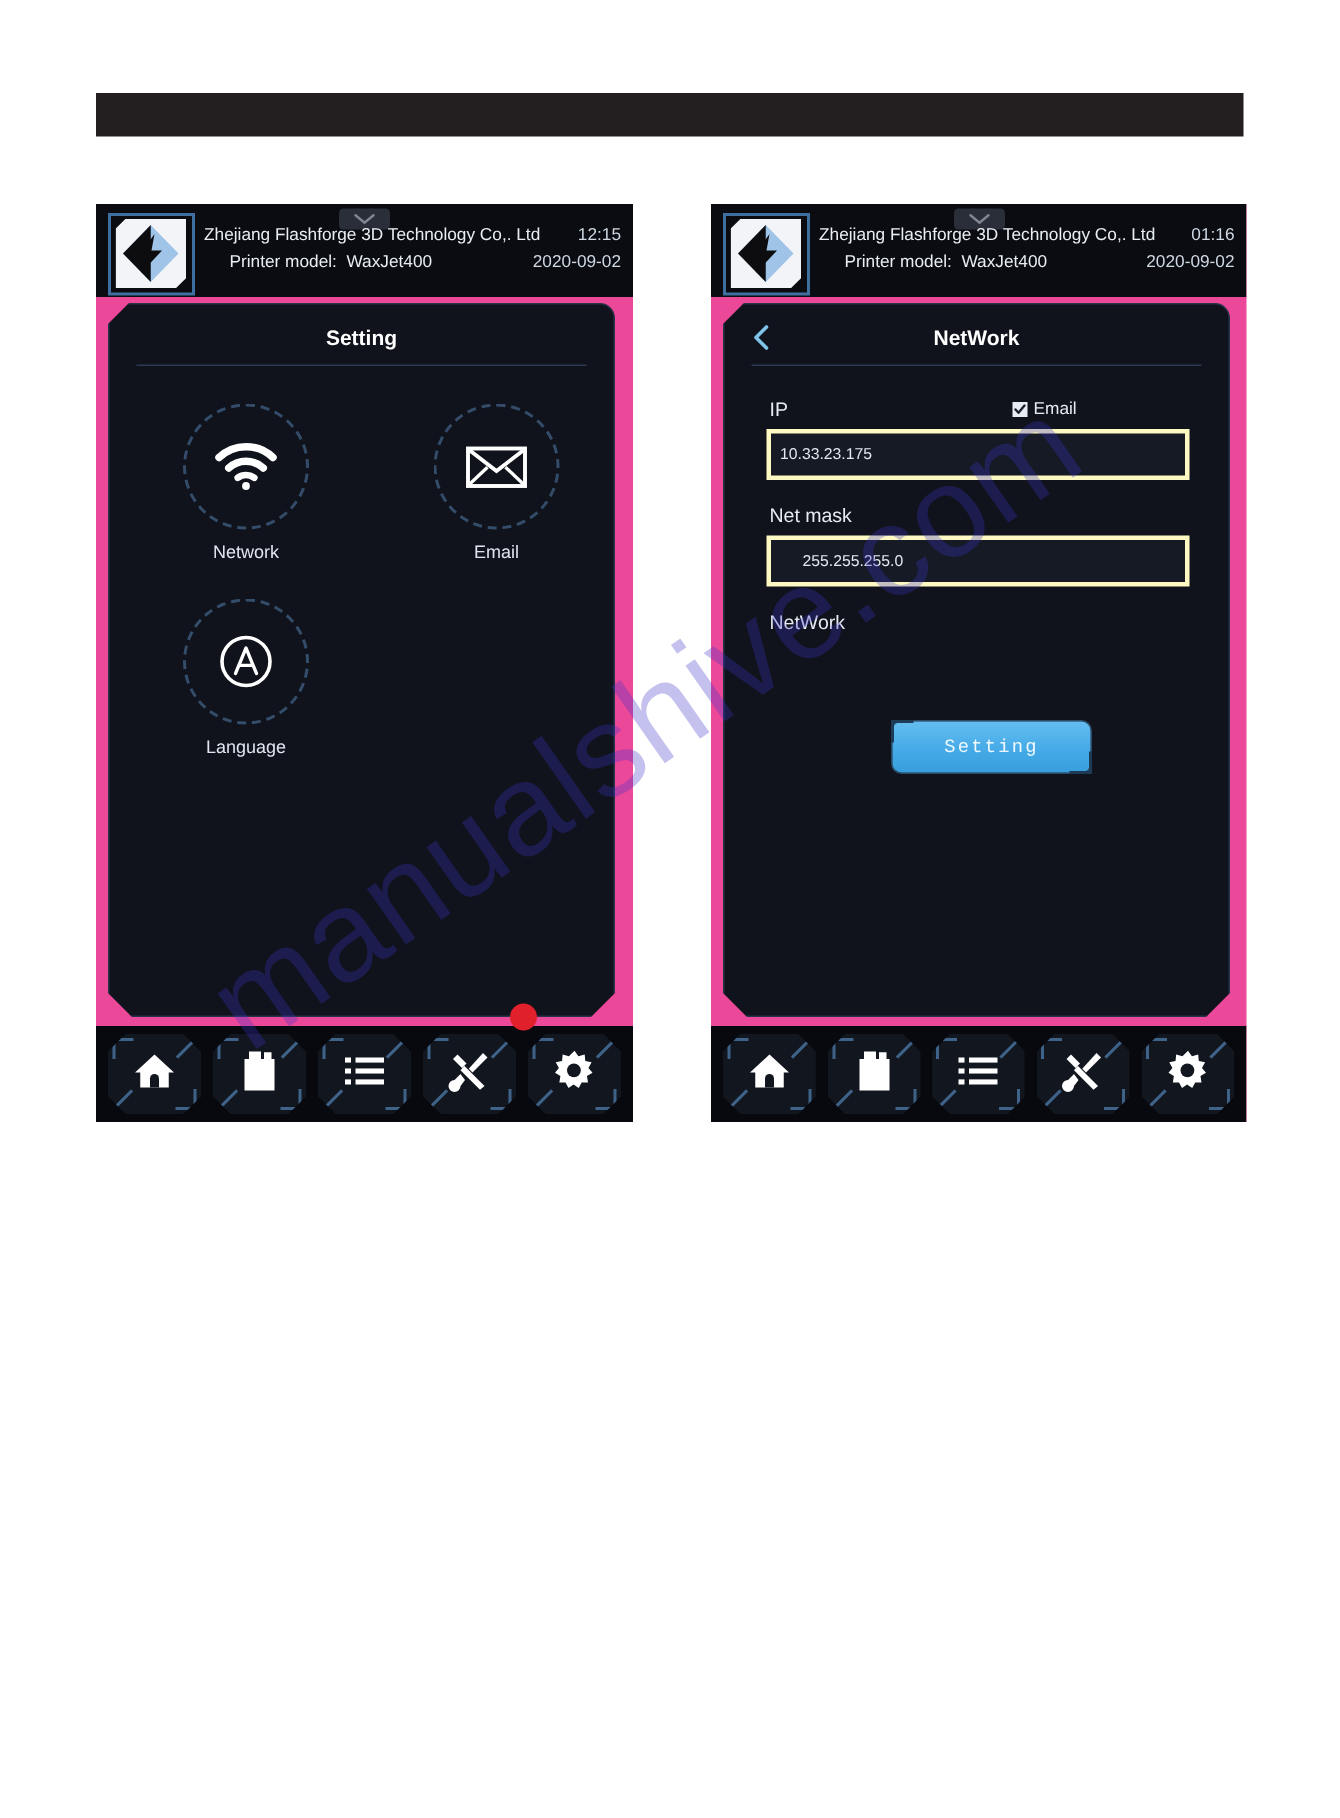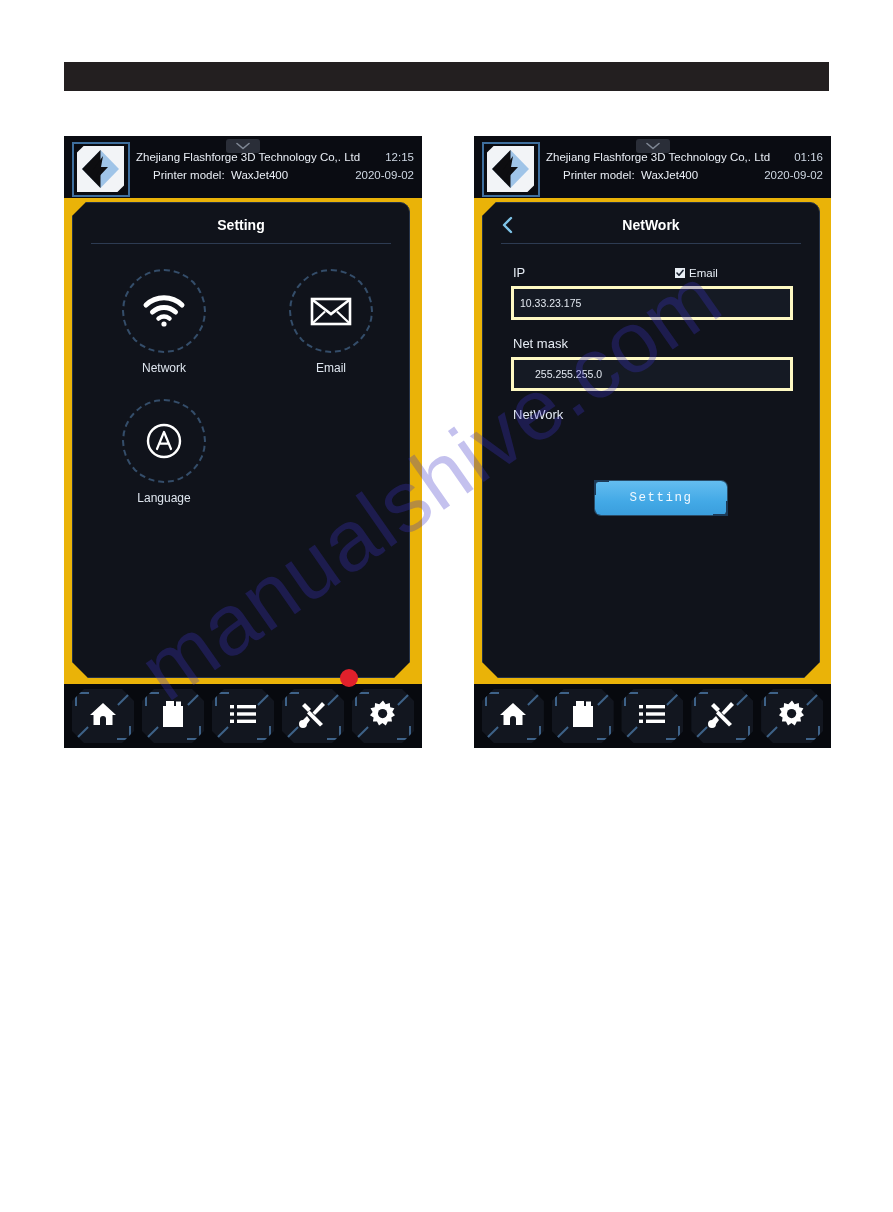--- a/index.html
+++ b/index.html
@@ -44,21 +44,21 @@
     color: rgba(60, 50, 200, 0.30);
     letter-spacing: 1px;
     transform: rotate(-35deg);
     transform-origin: left center;
     white-space: nowrap;
   }
 
   
   .device {
     position: absolute;
-    background: #eab308;
+    background: #ec4899;
     overflow: hidden;
     z-index: 10;
   }
   #device-left  { left: 64px;  top: 136px; width: 358px; height: 612px; }
   #device-right { left: 474px; top: 136px; width: 357px; height: 612px; }
 
   
   .status-header {
     position: relative;
     height: 62px;

